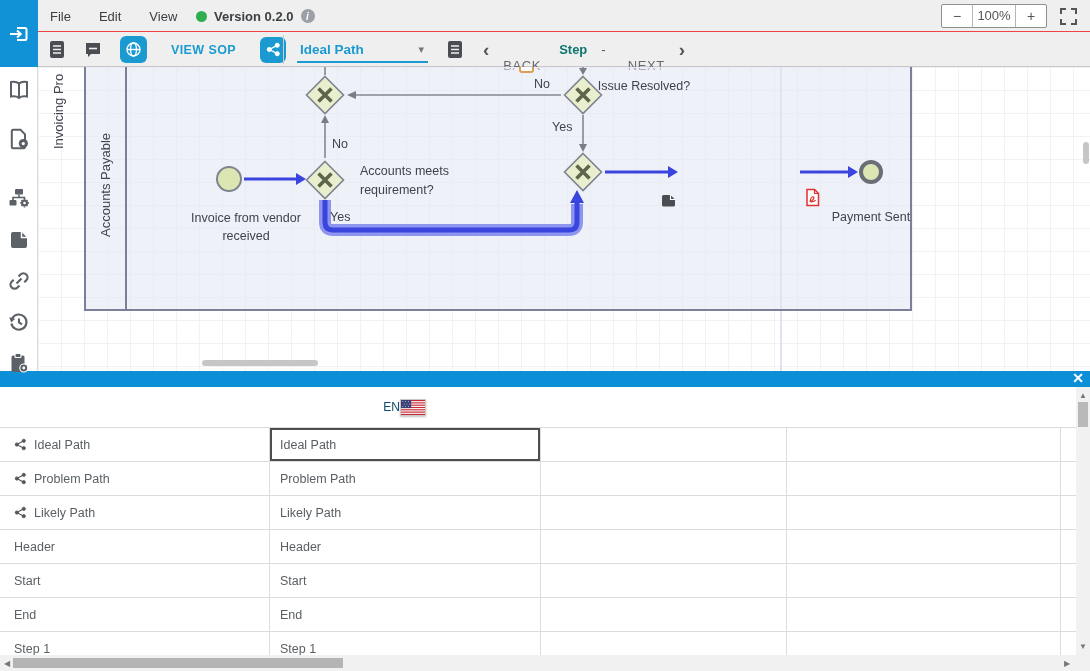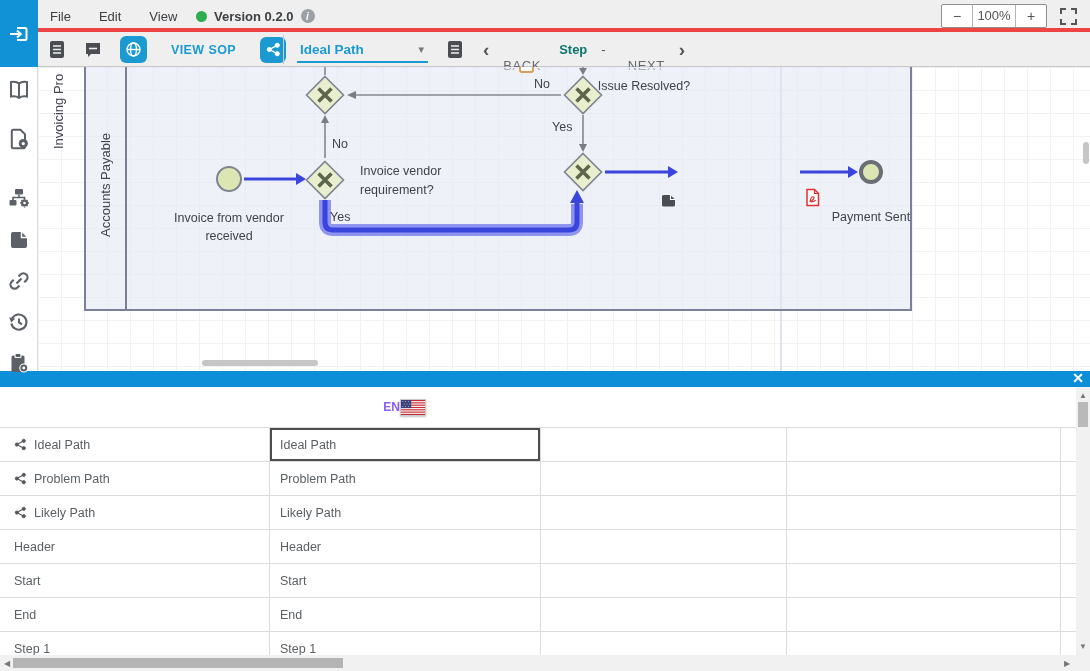--- a/index.html
+++ b/index.html
@@ -1,21 +1,21 @@
 <!DOCTYPE html>
 <html><head>
 <meta charset="utf-8">
 <style>
   * { margin:0; padding:0; box-sizing:border-box; }
   html,body { width:1090px; height:671px; overflow:hidden; }
   body { font-family:"Liberation Sans", sans-serif; background:#fff; position:relative; }
   .app { position:absolute; inset:0; width:1090px; height:671px; background:#fff; }
 
   
-  .menubar { position:absolute; left:0; top:0; width:1090px; height:32px; background:#efefef; border-bottom:4px solid #ef4444; }
+  .menubar { position:absolute; left:0; top:0; width:1090px; height:32px; background:#efefef; border-bottom:1px solid #ef4444; }
   .toolbar { position:absolute; left:0; top:32px; width:1090px; height:35px; background:#efefef; border-bottom:1px solid #c7c7c7; }
   .logo { position:absolute; left:0; top:0; width:38px; height:67px; background:#1191d6; z-index:5; display:flex; align-items:center; justify-content:center; }
   .menu-items { position:absolute; left:50px; top:0; height:32px; display:flex; align-items:center; gap:28px; font-size:13px; color:#3c4043; }
   .menu-item { cursor:default; }
   .version-group { position:absolute; left:196px; top:0; height:32px; display:flex; align-items:center; gap:7px; }
   .green-dot { width:11px; height:11px; border-radius:50%; background:#2fae4f; }
   .version-text { font-size:13px; font-weight:bold; color:#3c4043; }
   .info-circle { width:14px; height:14px; border-radius:50%; background:#9aa0a6; color:#fff; font-size:10px; font-weight:bold; display:flex; align-items:center; justify-content:center; font-style:italic; }
   .zoom-group { position:absolute; right:43px; top:4px; height:24px; display:flex; border:1px solid #8f8f8f; background:#fff; border-radius:2px; }
   .zoom-btn { width:30px; text-align:center; font-size:14px; color:#555; line-height:22px; cursor:pointer; }
@@ -62,21 +62,21 @@
   .center { text-align:center; }
   .orange-frag { position:absolute; left:481px; top:-5px; width:15px; height:11px; border:2px solid #dd9e57; border-radius:3px; background:#fdfdfd; }
   .cv-hthumb { position:absolute; left:164px; top:293px; width:116px; height:6px; border-radius:3px; background:#c6c6c6; }
   .cv-vthumb { position:absolute; left:1045px; top:75px; width:6px; height:22px; border-radius:3px; background:#c6c6c6; }
 
   
   .panel-bar { position:absolute; left:0; top:371px; width:1090px; height:16px; background:#0d8fd8; }
   .panel-close { position:absolute; right:6px; top:0; height:16px; color:#fff; font-size:14px; font-weight:bold; line-height:15px; cursor:pointer; }
   .panel { position:absolute; left:0; top:387px; width:1076px; height:268px; background:#fff; overflow:hidden; }
   .thead { position:absolute; left:0; top:0; width:100%; height:40px; display:flex; }
-  .th { display:flex; align-items:center; justify-content:center; font-size:12px; font-weight:bold; color:#8b5cf6; }
+  .th { display:flex; align-items:center; justify-content:center; font-size:12px; font-weight:normal; color:#0c4a6e; }
   .th1 { width:269px; } .th2 { width:271px; } .th3 { width:246px; } .th4 { width:275px; }
   .flag { width:26px; height:17px; border:1px solid #c9c9c9; box-shadow:0 1px 2px rgba(0,0,0,.25); display:block; }
   .tbody { position:absolute; left:0; top:40px; width:100%; }
   .trow { display:flex; height:34px; border-top:1px solid #dcdcdc; }
   .tcell { font-size:12.5px; color:#5a5f63; display:flex; align-items:center; }
   .c1 { width:269px; padding-left:14px; gap:7px; }
   .c2 { width:271px; padding-left:10px; } .c3 { width:246px; padding-left:10px; } .c4 { width:275px; padding-left:10px; }
   .c2,.c3,.c4 { border-left:1px solid #dcdcdc; cursor:text; }
   .c4 { border-right:1px solid #dcdcdc; }
   .selected { box-shadow:inset 0 0 0 2px #4e4e4e; }
@@ -259,35 +259,35 @@
       <path d="M287 0 L287 8" stroke="#85878f" stroke-width="1.6"></path>
       <path d="M523 28 L318 28" stroke="#85878f" stroke-width="1.6"></path>
         <polygon points="318,24 318,32 309,28" fill="#7a7d85"></polygon>
       <path d="M545 0 L545 1" stroke="#85878f" stroke-width="1.6"></path>
         <polygon points="541,1 549,1 545,8" fill="#7a7d85"></polygon>
       <path d="M545 48 L545 78" stroke="#85878f" stroke-width="1.6"></path>
         <polygon points="541,77 549,77 545,85" fill="#7a7d85"></polygon>
     </svg>
 
     <div class="start-event"></div>
-    <div class="dlabel center" style="left:131px; top:142px; width:120px;">Invoice from vendor received</div>
+    <div class="dlabel center" style="left:148px; top:142px; width:120px;">Invoice from vendor received</div>
 
     <div class="gateway" style="left:267px; top:8px;">
       <svg width="40" height="40" viewBox="0 0 40 40">
           <polygon points="20,1.5 38.5,20 20,38.5 1.5,20" fill="#e9efce" stroke="#7e8490" stroke-width="1.6"></polygon>
           <path d="M13.5 13.5 L26.5 26.5 M26.5 13.5 L13.5 26.5" stroke="#5d654d" stroke-width="3.6"></path>
         </svg>
     </div>
     <div class="gateway" style="left:267px; top:93px;">
       <svg width="40" height="40" viewBox="0 0 40 40">
           <polygon points="20,1.5 38.5,20 20,38.5 1.5,20" fill="#e9efce" stroke="#7e8490" stroke-width="1.6"></polygon>
           <path d="M13.5 13.5 L26.5 26.5 M26.5 13.5 L13.5 26.5" stroke="#5d654d" stroke-width="3.6"></path>
         </svg>
     </div>
-    <div class="dlabel" style="left:322px; top:95px; width:130px; line-height:18.5px;">Invoice vendor requirement?</div>
+    <div class="dlabel" style="left:322px; top:95px; width:130px; line-height:18.5px;">Accounts meets requirement?</div>
     <div class="dlabel" style="left:294px; top:68px;">No</div>
     <div class="dlabel" style="left:292px; top:141px;">Yes</div>
 
     <div class="gateway" style="left:525px; top:8px;">
       <svg width="40" height="40" viewBox="0 0 40 40">
           <polygon points="20,1.5 38.5,20 20,38.5 1.5,20" fill="#e9efce" stroke="#7e8490" stroke-width="1.6"></polygon>
           <path d="M13.5 13.5 L26.5 26.5 M26.5 13.5 L13.5 26.5" stroke="#5d654d" stroke-width="3.6"></path>
         </svg>
     </div>
     <div class="dlabel center" style="left:556px; top:10px; width:100px; line-height:18.5px;">Issue Resolved?</div>

